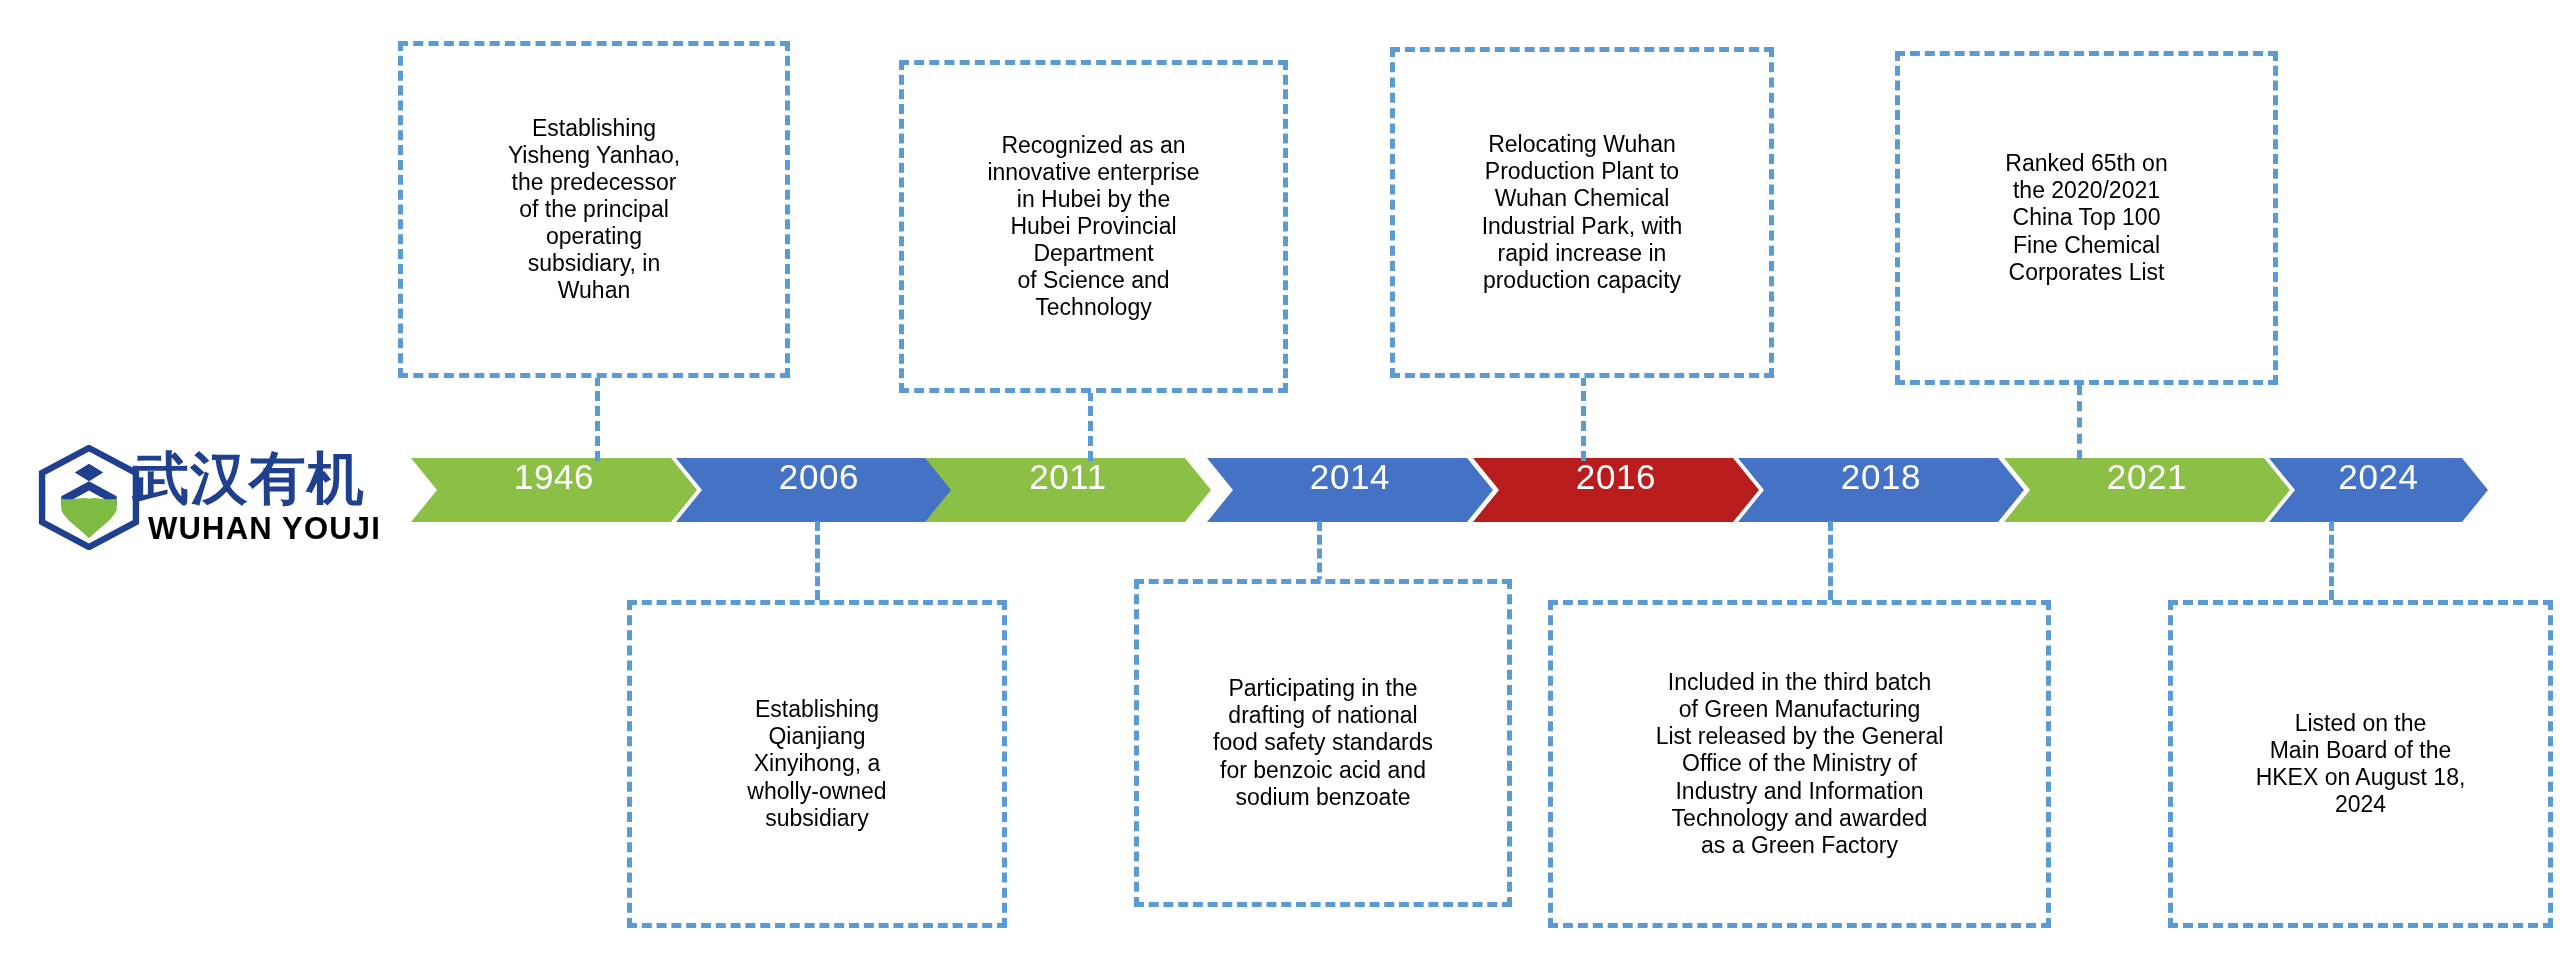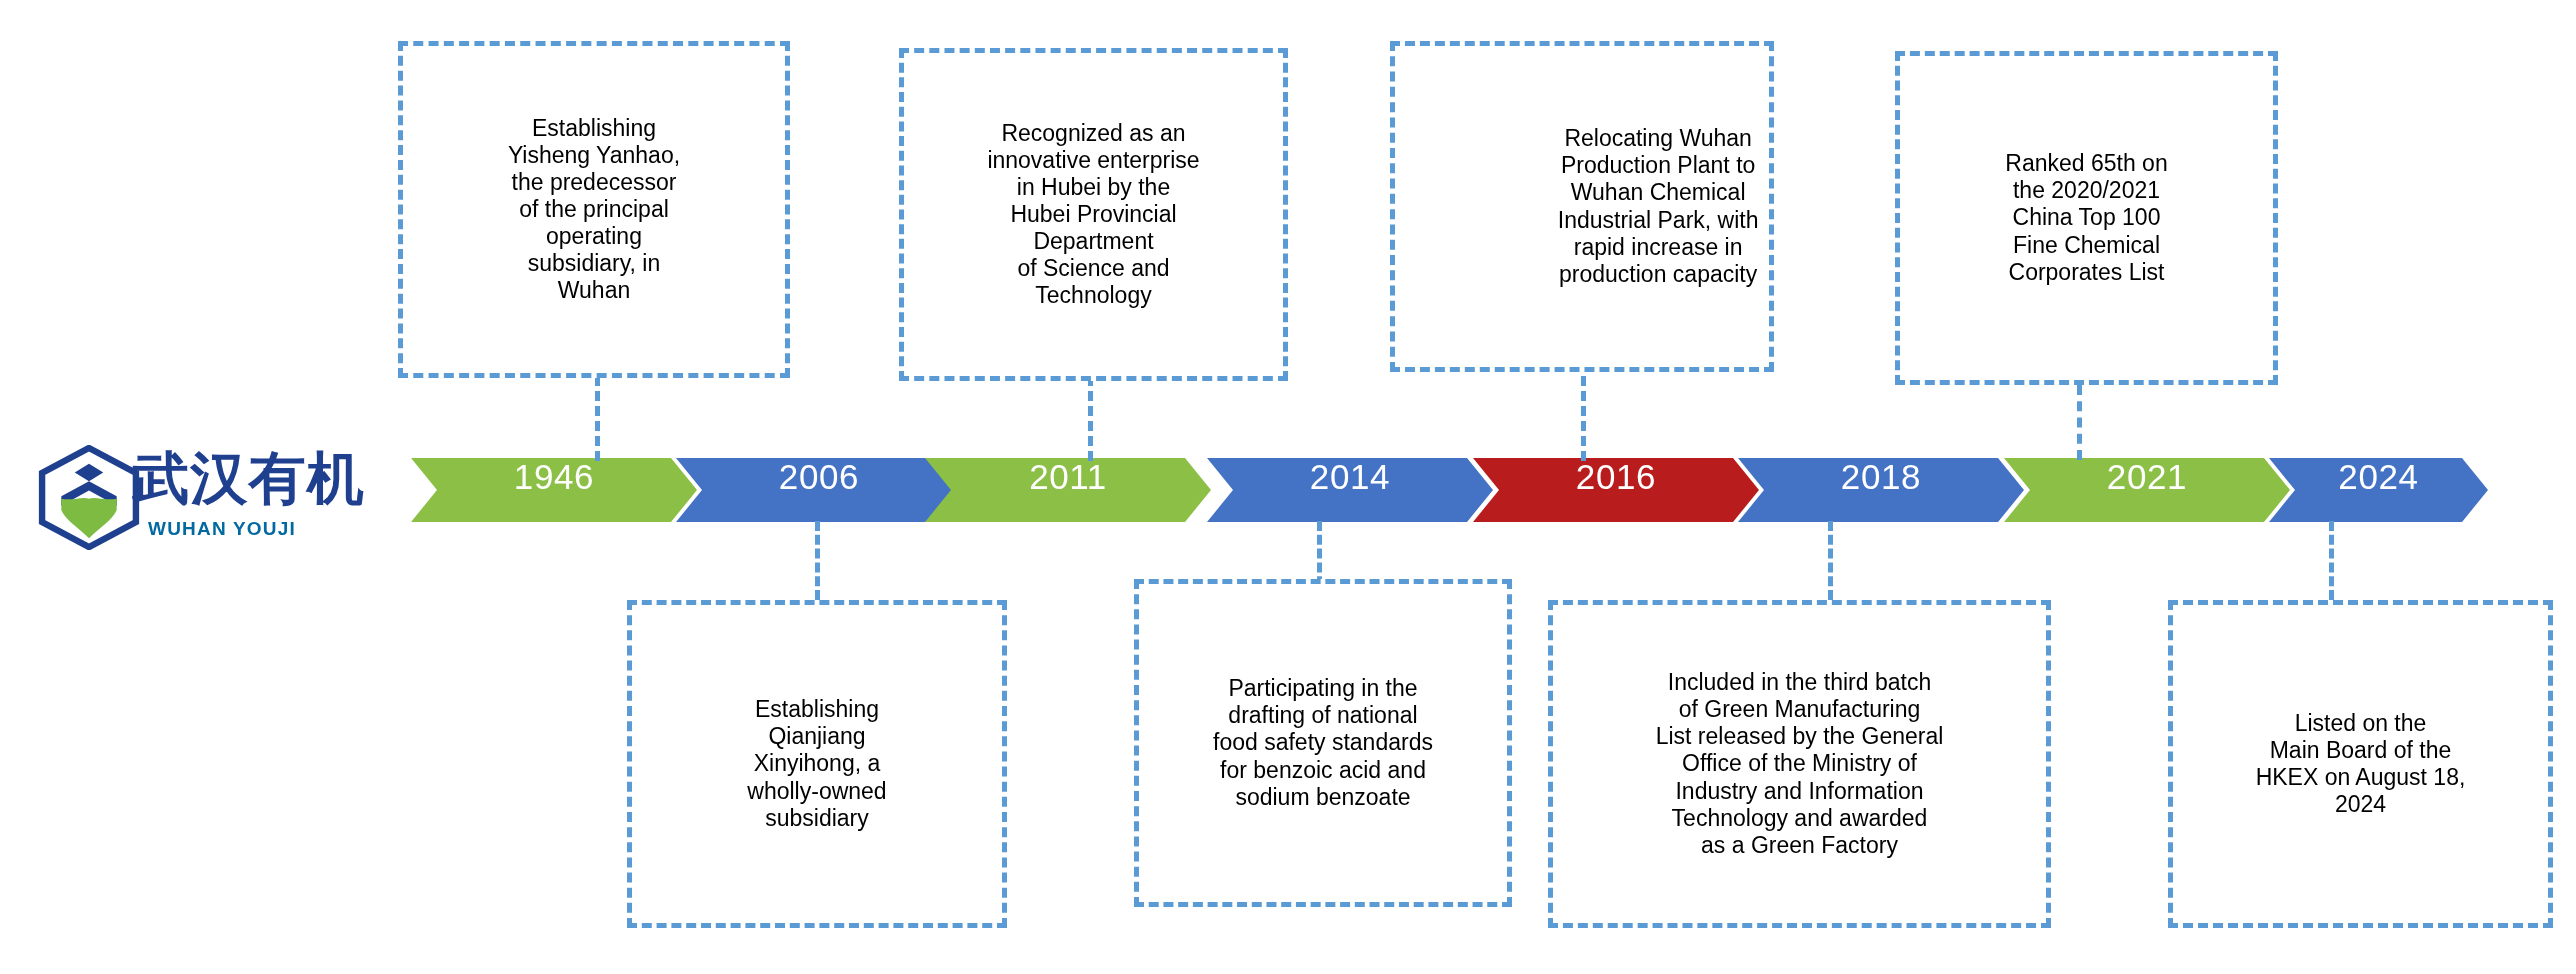--- a/index.html
+++ b/index.html
@@ -10,21 +10,21 @@
     overflow:hidden;
     position:relative;
   }
   #stage{position:absolute;left:0;top:0;width:2576px;height:975px;}
 
   
   #logo{position:absolute;left:23px;top:439px;width:373px;height:117px;}
   #logo-mark{position:absolute;left:14.6px;top:5.8px;width:102px;height:105px;}
   #logo-word{position:absolute;left:109px;top:4.7px;width:239px;height:70px;}
   #logo-sub{position:absolute;left:125px;top:75px;width:239px;height:30px;
-    color:#0369a1;font-weight:bold;font-size:19px;letter-spacing:1.2px;
+    color:#000000;font-weight:bold;font-size:31px;letter-spacing:1.2px;
     font-family:"Liberation Sans","DejaVu Sans",sans-serif;line-height:30px;white-space:nowrap;}
 
   
   #timeline{position:absolute;left:411px;top:458px;height:64px;width:2077px;}
   .chev{
     position:absolute;top:0;height:64px;
     display:flex;align-items:flex-start;justify-content:center;
     color:#ffffff;font-size:35px;letter-spacing:0.6px;
     font-family:"Liberation Sans","DejaVu Sans",sans-serif;
   }
@@ -134,31 +134,31 @@
   <div class="box" style="left:398px;top:41px;width:392px;height:337px;">
     <p>Establishing
 Yisheng Yanhao,
 the predecessor
 of the principal
 operating
 subsidiary, in
 Wuhan</p>
   </div>
 
-  <div class="box" style="left:899px;top:48px;width:389px;height:333px;">
+  <div class="box" style="left:899px;top:60px;width:389px;height:333px;">
     <p>Recognized as an
 innovative enterprise
 in Hubei by the
 Hubei Provincial
 Department
 of Science and
 Technology</p>
   </div>
 
-  <div class="box" style="left:1390px;top:41px;width:384px;height:331px;justify-content:flex-end;">
+  <div class="box" style="left:1390px;top:47px;width:384px;height:331px;">
     <p>Relocating Wuhan
 Production Plant to
 Wuhan Chemical
 Industrial Park, with
 rapid increase in
 production capacity</p>
   </div>
 
   <div class="box" style="left:1895px;top:51px;width:383px;height:334px;">
     <p>Ranked 65th on

